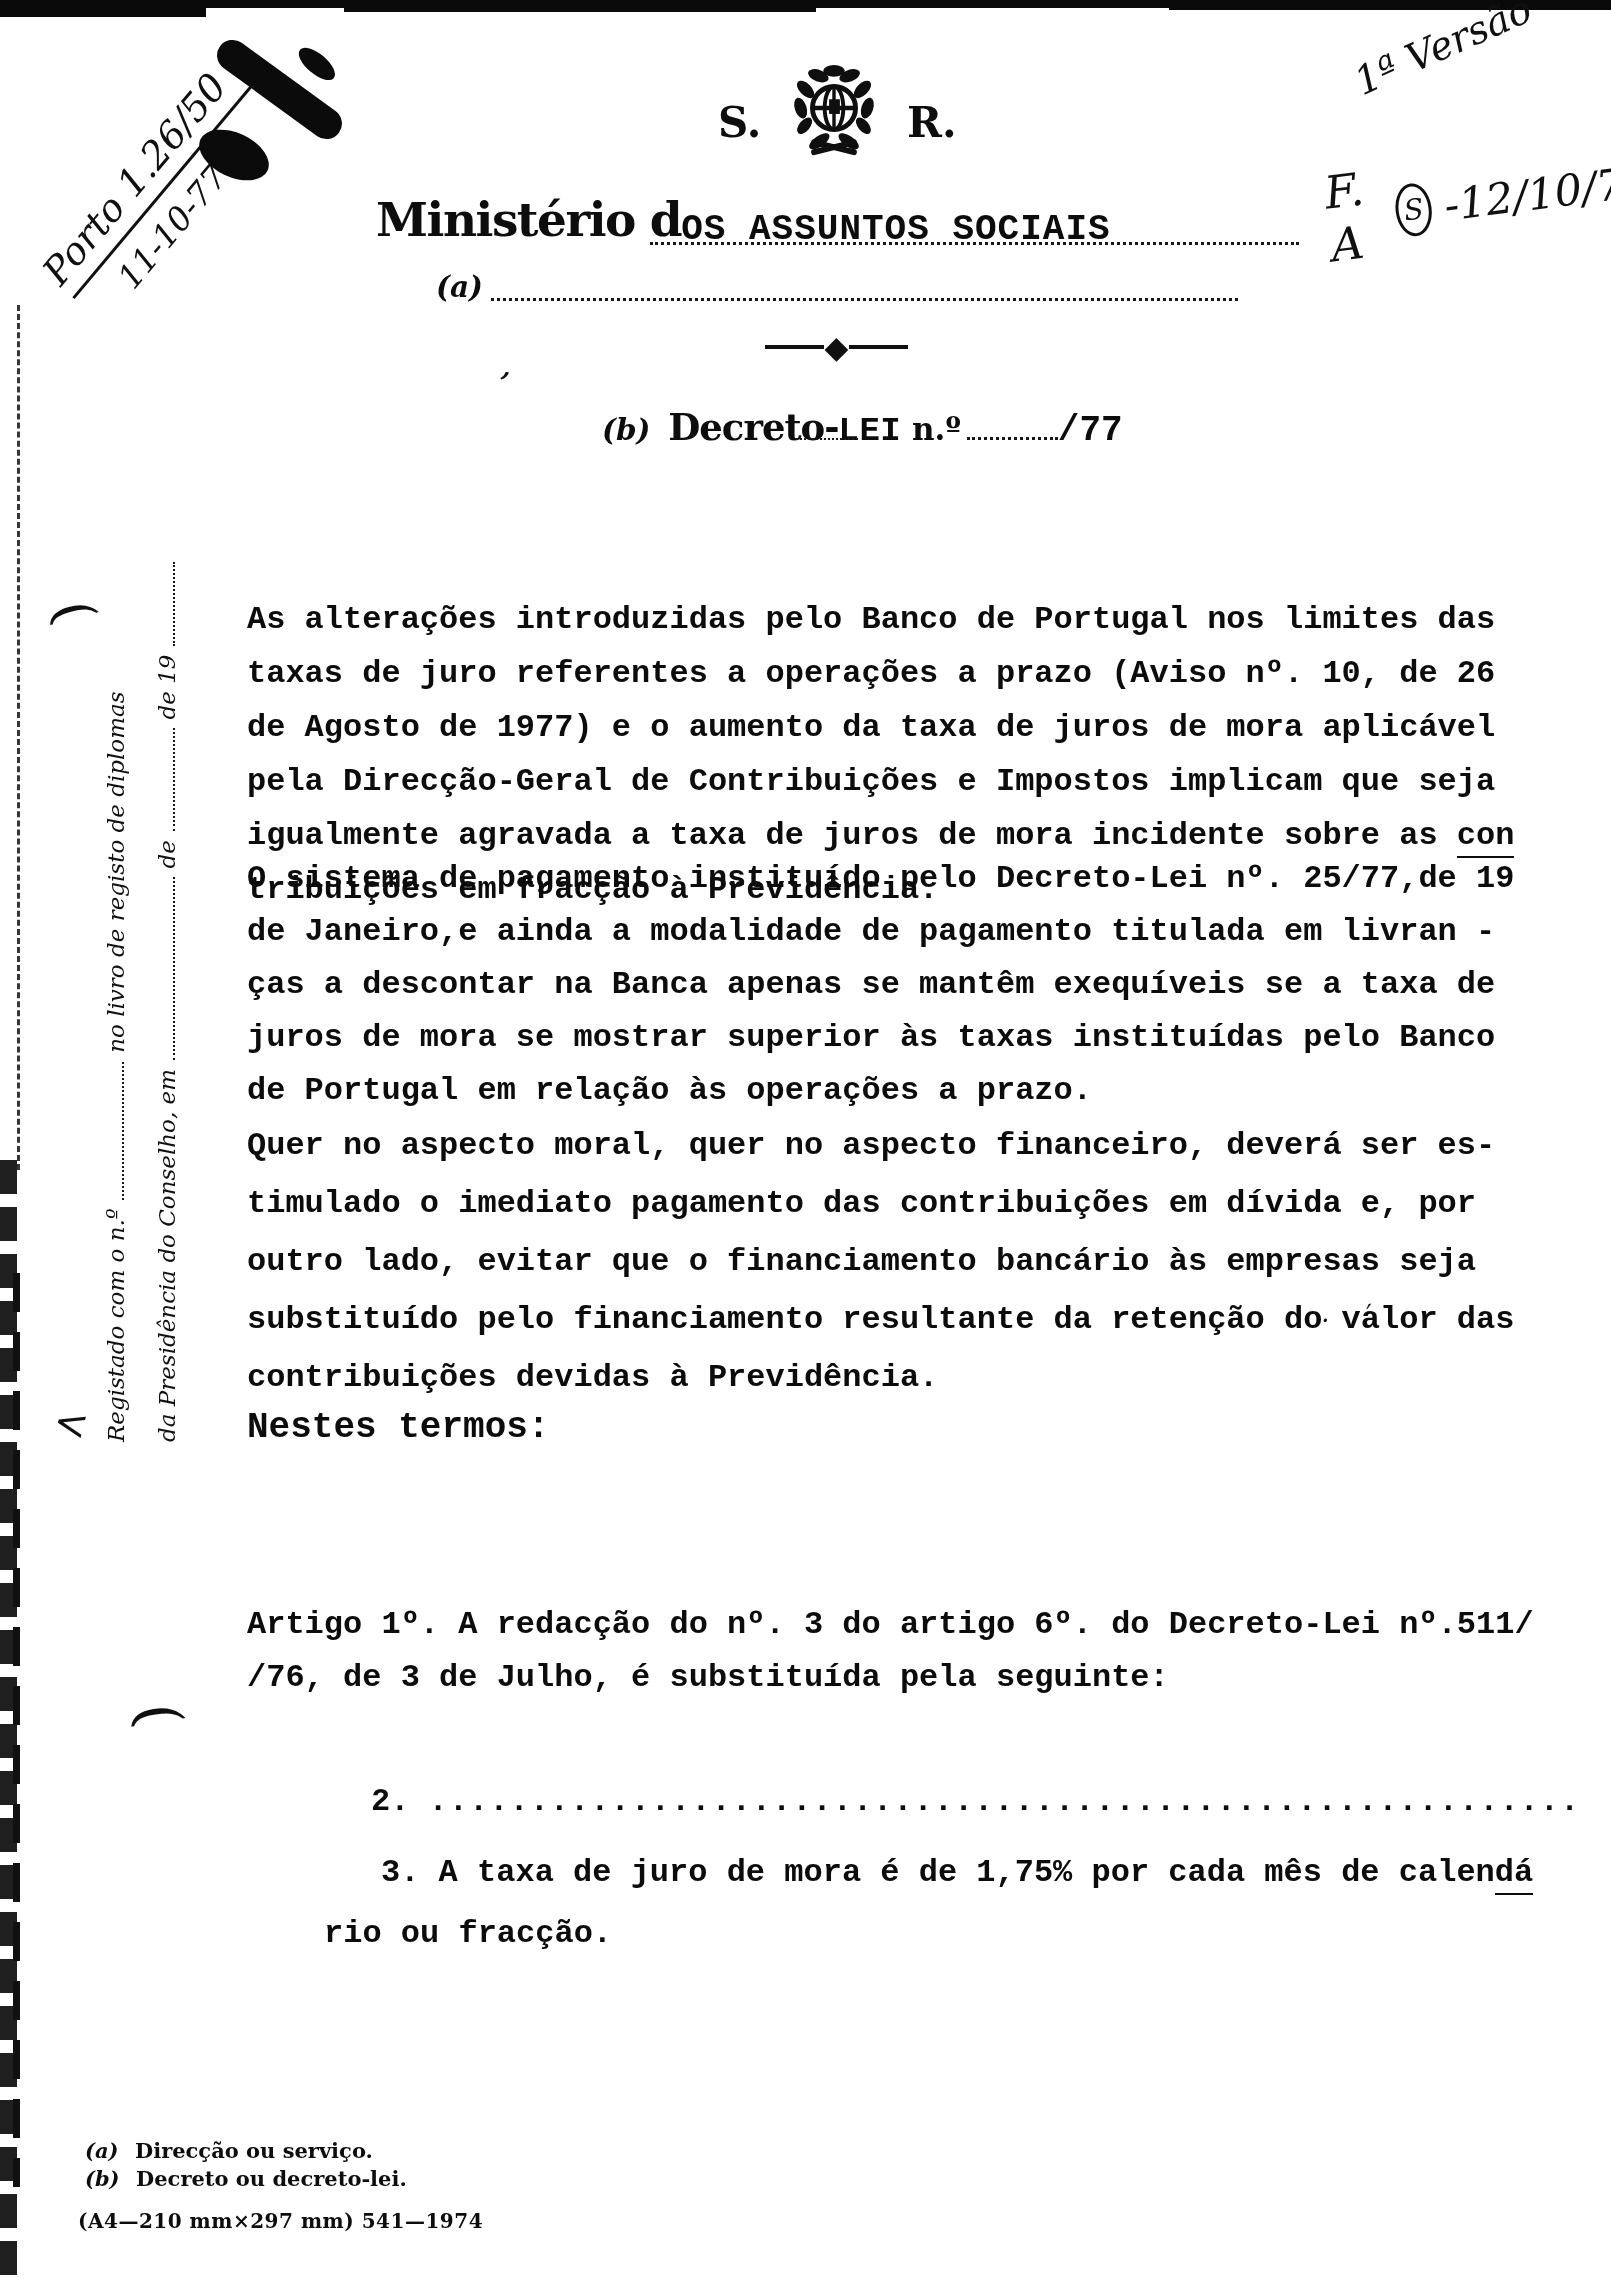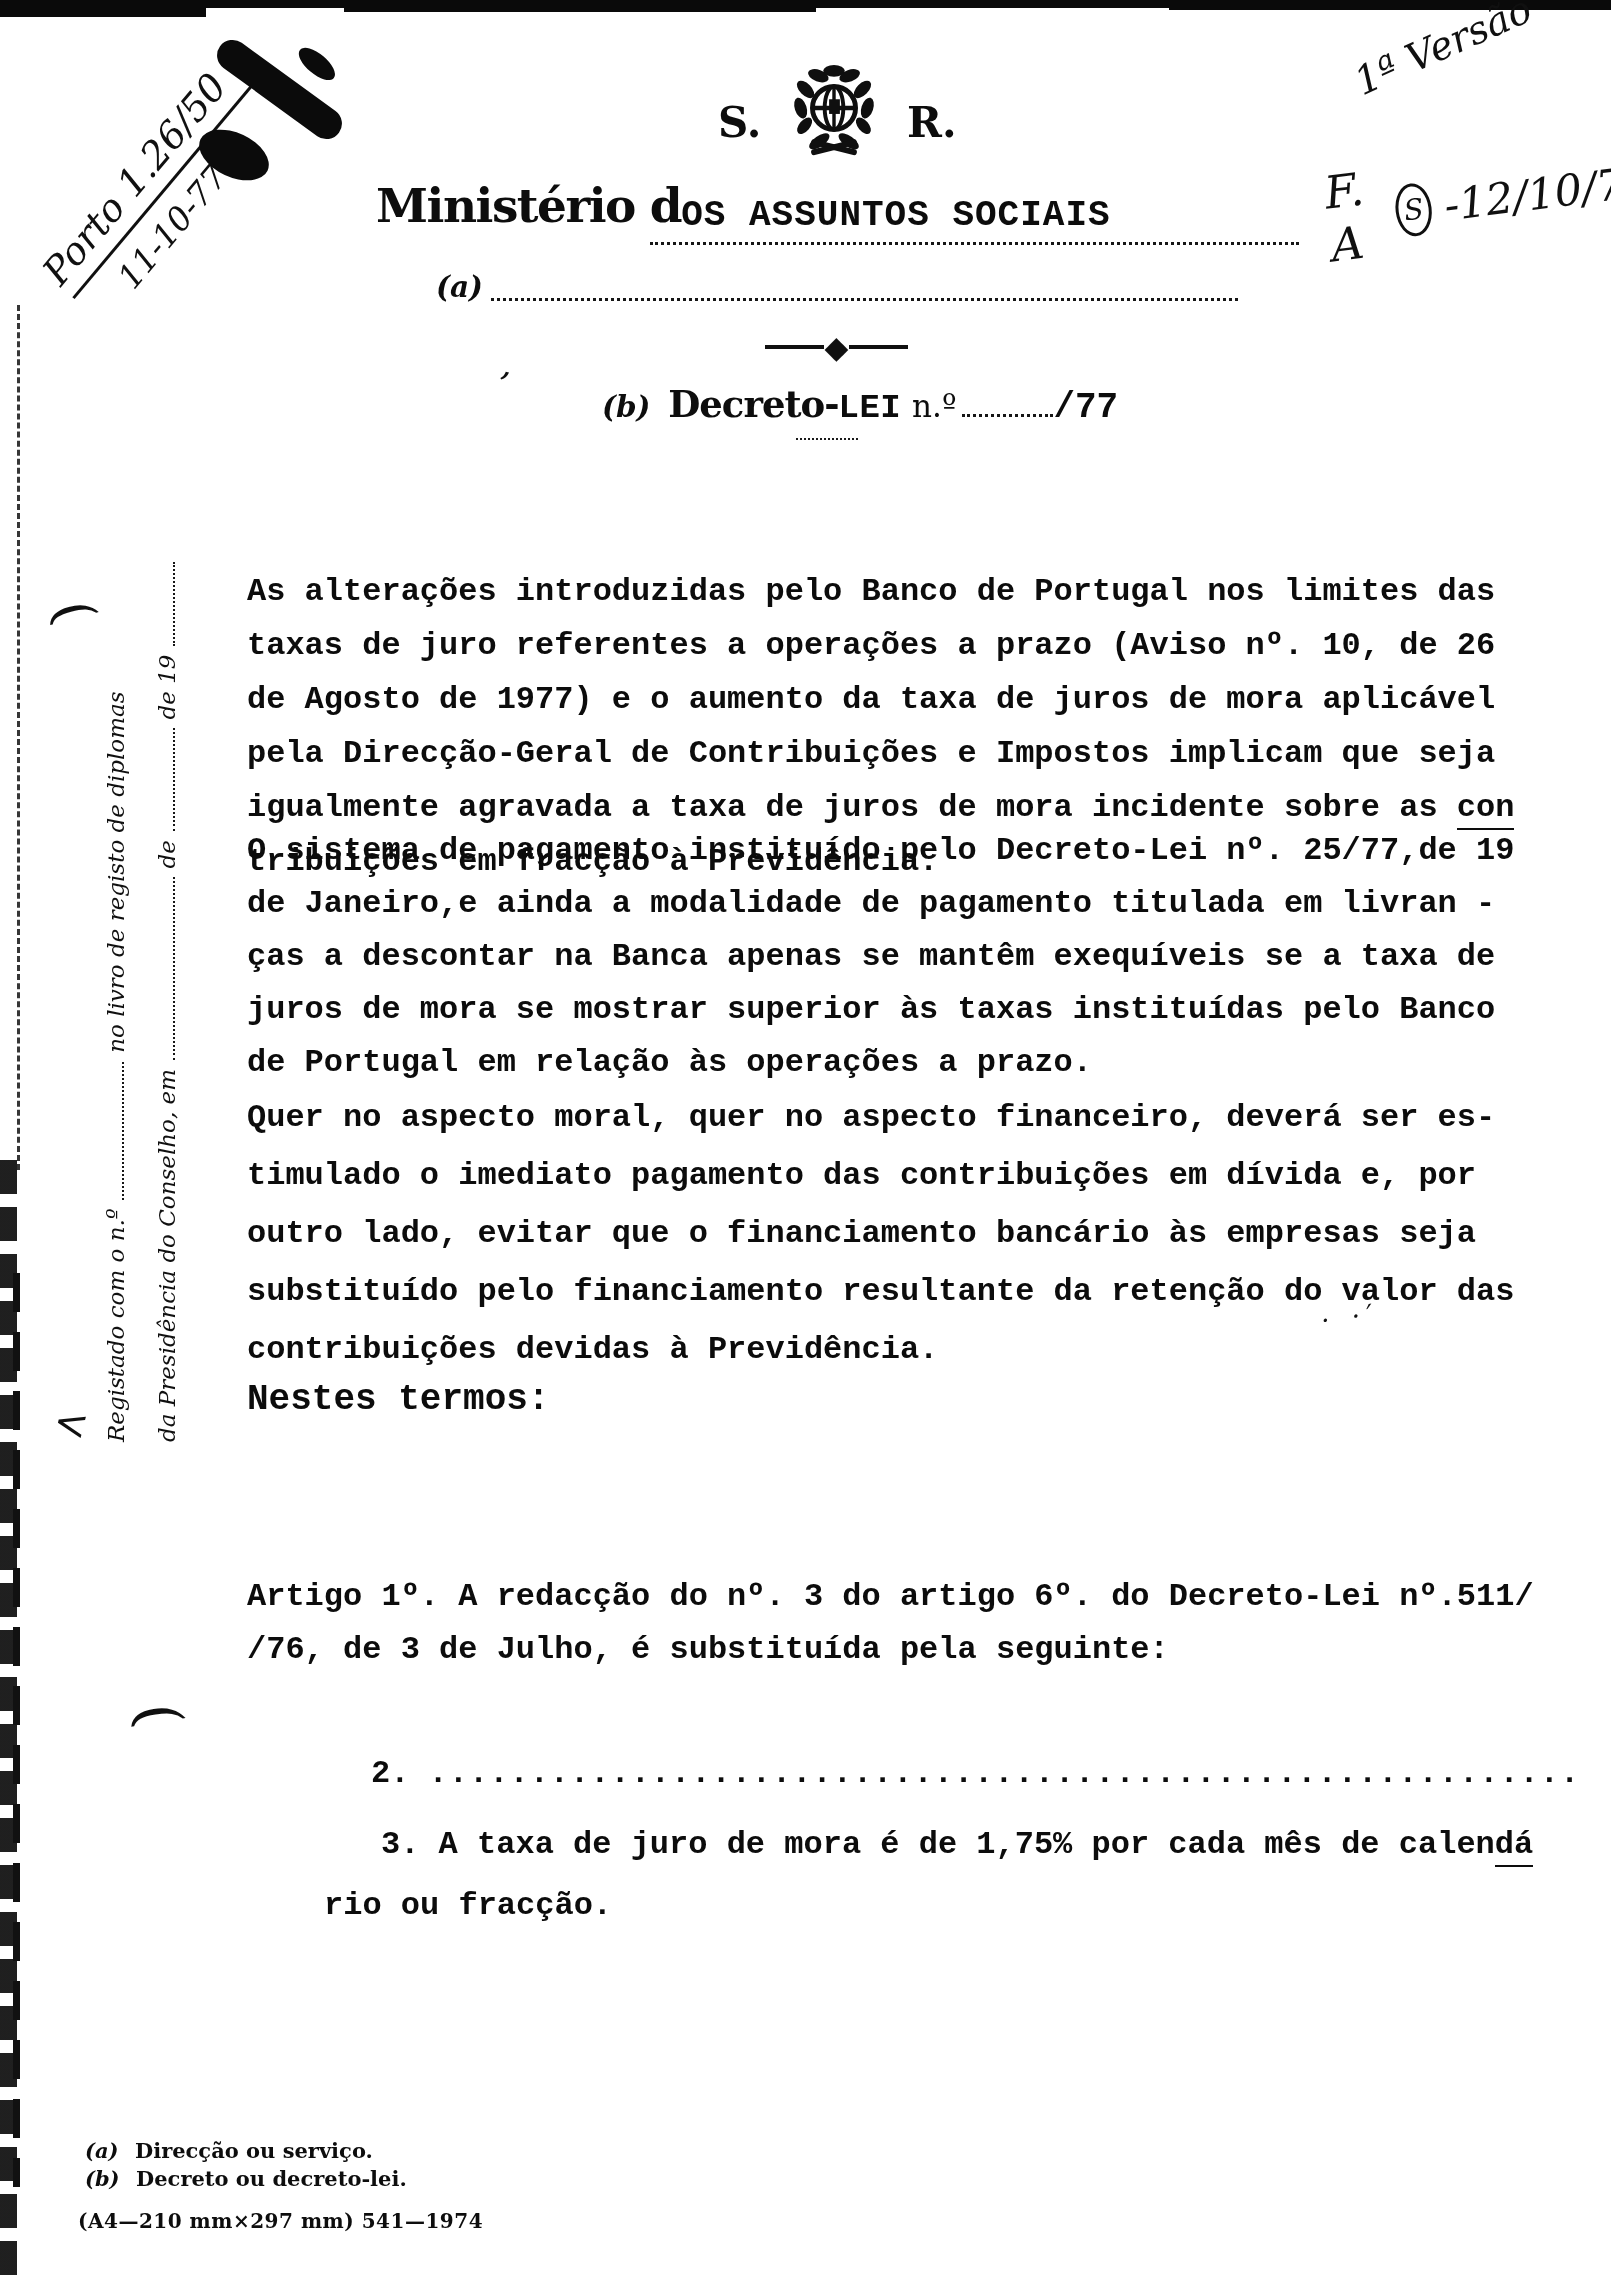--- a/index.html
+++ b/index.html
@@ -1,19 +1,19 @@
 <!DOCTYPE html>
 <html style="font-size:7.9px"><head>
 <meta charset="utf-8">
 <style>
   html,body{margin:0;padding:0;background:#777;}
   #page{position:relative;width:1612px;height:2295px;background:#ffffff;overflow:hidden;
         font-family:"DejaVu Serif",serif;color:#0d0d0d;}
   .abs{position:absolute;}
-  .mono{font-family:"Liberation Mono",monospace;font-weight:700;color:#0c0c0c;}
+  .mono{font-family:"Liberation Mono",monospace;font-weight:700;color:#0c0c0c;margin-top:28px;}
   .serif{font-family:"DejaVu Serif",serif;color:#0d0d0d;}
   .ital{font-style:italic;}
   .pre{white-space:pre-line;}
   .dotline{border-bottom:3.9px dotted #161616;height:0;}
   .dotline-sm{border-bottom:2.9px dotted #1a1a1a;height:0;}
   .carry{border-bottom:2.9px solid #0d0d0d;padding-bottom:1.5px;}
   .hw{font-family:"DejaVu Serif",serif;font-style:italic;color:#101010;}
   .artdash{display:inline-block;width:55px;height:5.4px;background:#101010;margin:0 12.8px 4.9px 10.8px;vertical-align:middle;}
   .flexbase{display:flex;align-items:baseline;}
   .dleader{display:inline-block;border-bottom:3.4px dotted #161616;height:1em;}
@@ -93,21 +93,21 @@
     <span style="font-size:31px;line-height:0;margin:0 1px;color:#101010;">◆</span>
     <span style="flex:1;height:4.4px;background:#101010;"></span>
   </div>
 
   <div class="abs hw" style="left:497px;top:365px;font-size:35px;transform:rotate(12deg);">’</div>
 
   <div class="abs flexbase" style="left:602px;top:382px;">
     <span class="serif ital" style="font-size:29.5px;font-weight:700;margin-right:17.7px;">(b)</span>
     <span class="serif" style="font-size:37px;font-weight:700;letter-spacing:-1px;">Decreto-</span>
     <span class="mono" style="font-size:34px;letter-spacing:0.5px;">LEI</span>
-    <span class="serif" style="font-size:31px;font-weight:400;margin-left:10.8px;">n.º</span>
+    <span class="serif" style="font-size:31px;font-weight:700;margin-left:10.8px;">n.º</span>
     <span class="dleader" style="width:91px;margin-left:5.9px;"></span>
     <span class="mono" style="font-size:36px;">/77</span>
   </div>
   <div class="abs dotline-sm" style="left:796px;top:438px;width:62px;"></div>
 
   <div class="abs" style="left:91px;top:1442px;width:889px;transform:rotate(-90deg);transform-origin:0 0;">
     <div class="flexbase hw" style="font-size:23px;line-height:51px;">
       <span>Registado com o n.º</span>
       <span class="dleader" style="width:138px;margin:0 8.8px;border-bottom-width:2.9px;"></span>
       <span>no livro de registo de diplomas</span>

